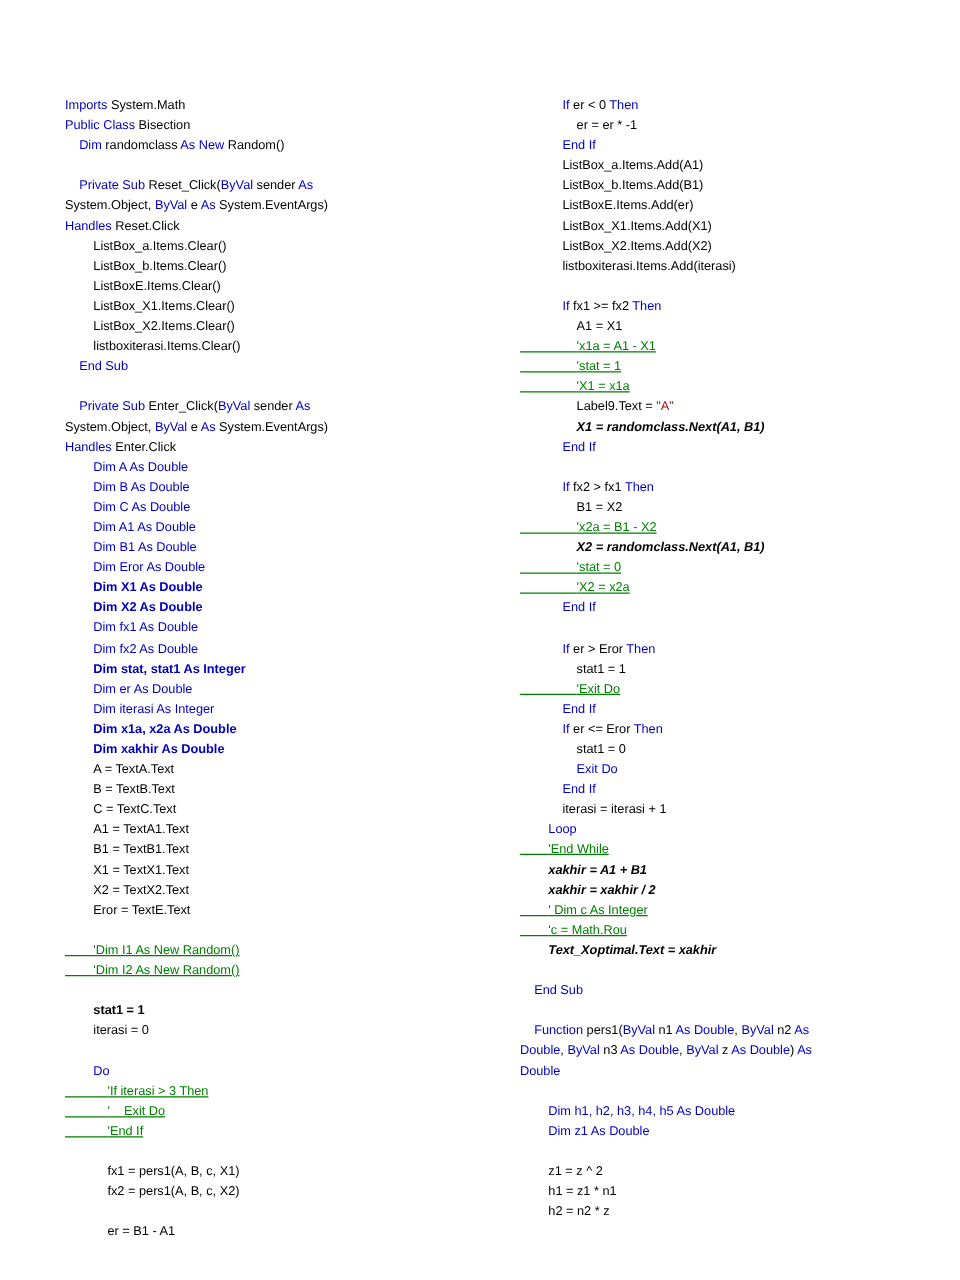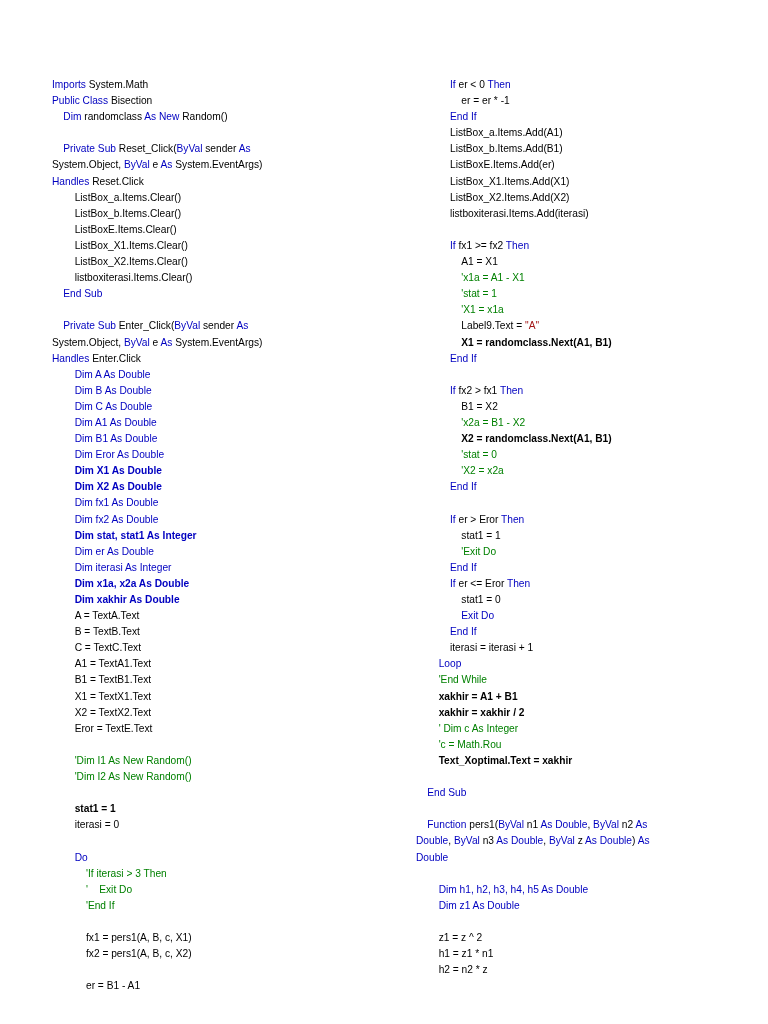--- a/index.html
+++ b/index.html
@@ -40,23 +40,23 @@
   }
   .line {
     min-height: 16.1px;
     white-space: pre-wrap;
   }
   .blank {
     min-height: 16.1px;
   }
   .tok-kw     { color: #0000c0; }
   .tok-plain  { color: #000000; }
-  .tok-cmt    { color: #008000; }
+  .tok-cmt    { color: #008000; text-decoration: underline; }
   .tok-str    { color: #a31515; }
-  .tok-bold   { font-weight: bold; color: #000000; }
+  .tok-bold   { font-weight: bold; font-style: italic; color: #000000; }
   .tok-boldkw { font-weight: bold; color: #0000c0; }
   .tok-boldp  { font-weight: bold; color: #000000; }
 </style>
 </head>
 <body>
 
 <div class="page">
   <div class="columns">
     <div class="col code" id="col-left"><div class="line"><span class="tok-kw">Imports </span><span class="tok-plain">System.Math</span></div><div class="line"><span class="tok-kw">Public Class </span><span class="tok-plain">Bisection</span></div><div class="line"><span class="tok-kw">    Dim </span><span class="tok-plain">randomclass </span><span class="tok-kw">As New </span><span class="tok-plain">Random()</span></div><div class="line blank">&nbsp;</div><div class="line"><span class="tok-kw">    Private Sub </span><span class="tok-plain">Reset_Click(</span><span class="tok-kw">ByVal </span><span class="tok-plain">sender </span><span class="tok-kw">As</span></div><div class="line"><span class="tok-plain">System.Object, </span><span class="tok-kw">ByVal </span><span class="tok-plain">e </span><span class="tok-kw">As </span><span class="tok-plain">System.EventArgs)</span></div><div class="line"><span class="tok-kw">Handles </span><span class="tok-plain">Reset.Click</span></div><div class="line"><span class="tok-plain">        ListBox_a.Items.Clear()</span></div><div class="line"><span class="tok-plain">        ListBox_b.Items.Clear()</span></div><div class="line"><span class="tok-plain">        ListBoxE.Items.Clear()</span></div><div class="line"><span class="tok-plain">        ListBox_X1.Items.Clear()</span></div><div class="line"><span class="tok-plain">        ListBox_X2.Items.Clear()</span></div><div class="line"><span class="tok-plain">        listboxiterasi.Items.Clear()</span></div><div class="line"><span class="tok-kw">    End Sub</span></div><div class="line blank">&nbsp;</div><div class="line"><span class="tok-kw">    Private Sub </span><span class="tok-plain">Enter_Click(</span><span class="tok-kw">ByVal </span><span class="tok-plain">sender </span><span class="tok-kw">As</span></div><div class="line"><span class="tok-plain">System.Object, </span><span class="tok-kw">ByVal </span><span class="tok-plain">e </span><span class="tok-kw">As </span><span class="tok-plain">System.EventArgs)</span></div><div class="line"><span class="tok-kw">Handles </span><span class="tok-plain">Enter.Click</span></div><div class="line"><span class="tok-kw">        Dim A As Double</span></div><div class="line"><span class="tok-kw">        Dim B As Double</span></div><div class="line"><span class="tok-kw">        Dim C As Double</span></div><div class="line"><span class="tok-kw">        Dim A1 As Double</span></div><div class="line"><span class="tok-kw">        Dim B1 As Double</span></div><div class="line"><span class="tok-kw">        Dim Eror As Double</span></div><div class="line"><span class="tok-boldkw">        Dim X1 As Double</span></div><div class="line"><span class="tok-boldkw">        Dim X2 As Double</span></div><div class="line"><span class="tok-kw">        Dim fx1 As Double</span></div><div class="line"><span class="tok-kw">        Dim fx2 As Double</span></div><div class="line"><span class="tok-boldkw">        Dim stat, stat1 As Integer</span></div><div class="line"><span class="tok-kw">        Dim er As Double</span></div><div class="line"><span class="tok-kw">        Dim iterasi As Integer</span></div><div class="line"><span class="tok-boldkw">        Dim x1a, x2a As Double</span></div><div class="line"><span class="tok-boldkw">        Dim xakhir As Double</span></div><div class="line"><span class="tok-plain">        A = TextA.Text</span></div><div class="line"><span class="tok-plain">        B = TextB.Text</span></div><div class="line"><span class="tok-plain">        C = TextC.Text</span></div><div class="line"><span class="tok-plain">        A1 = TextA1.Text</span></div><div class="line"><span class="tok-plain">        B1 = TextB1.Text</span></div><div class="line"><span class="tok-plain">        X1 = TextX1.Text</span></div><div class="line"><span class="tok-plain">        X2 = TextX2.Text</span></div><div class="line"><span class="tok-plain">        Eror = TextE.Text</span></div><div class="line blank">&nbsp;</div><div class="line"><span class="tok-cmt">        'Dim I1 As New Random()</span></div><div class="line"><span class="tok-cmt">        'Dim I2 As New Random()</span></div><div class="line blank">&nbsp;</div><div class="line"><span class="tok-boldp">        stat1 = 1</span></div><div class="line"><span class="tok-plain">        iterasi = 0</span></div><div class="line blank">&nbsp;</div><div class="line"><span class="tok-kw">        Do</span></div><div class="line"><span class="tok-cmt">            'If iterasi &gt; 3 Then</span></div><div class="line"><span class="tok-cmt">            '    Exit Do</span></div><div class="line"><span class="tok-cmt">            'End If</span></div><div class="line blank">&nbsp;</div><div class="line"><span class="tok-plain">            fx1 = pers1(A, B, c, X1)</span></div><div class="line"><span class="tok-plain">            fx2 = pers1(A, B, c, X2)</span></div><div class="line blank">&nbsp;</div><div class="line"><span class="tok-plain">            er = B1 - A1</span></div></div>
     <div class="col code" id="col-right"><div class="line"><span class="tok-kw">            If </span><span class="tok-plain">er &lt; 0 </span><span class="tok-kw">Then</span></div><div class="line"><span class="tok-plain">                er = er * -1</span></div><div class="line"><span class="tok-kw">            End If</span></div><div class="line"><span class="tok-plain">            ListBox_a.Items.Add(A1)</span></div><div class="line"><span class="tok-plain">            ListBox_b.Items.Add(B1)</span></div><div class="line"><span class="tok-plain">            ListBoxE.Items.Add(er)</span></div><div class="line"><span class="tok-plain">            ListBox_X1.Items.Add(X1)</span></div><div class="line"><span class="tok-plain">            ListBox_X2.Items.Add(X2)</span></div><div class="line"><span class="tok-plain">            listboxiterasi.Items.Add(iterasi)</span></div><div class="line blank">&nbsp;</div><div class="line"><span class="tok-kw">            If </span><span class="tok-plain">fx1 &gt;= fx2 </span><span class="tok-kw">Then</span></div><div class="line"><span class="tok-plain">                A1 = X1</span></div><div class="line"><span class="tok-cmt">                'x1a = A1 - X1</span></div><div class="line"><span class="tok-cmt">                'stat = 1</span></div><div class="line"><span class="tok-cmt">                'X1 = x1a</span></div><div class="line"><span class="tok-plain">                Label9.Text = </span><span class="tok-str">"A"</span></div><div class="line"><span class="tok-bold">                X1 = randomclass.Next(A1, B1)</span></div><div class="line"><span class="tok-kw">            End If</span></div><div class="line blank">&nbsp;</div><div class="line"><span class="tok-kw">            If </span><span class="tok-plain">fx2 &gt; fx1 </span><span class="tok-kw">Then</span></div><div class="line"><span class="tok-plain">                B1 = X2</span></div><div class="line"><span class="tok-cmt">                'x2a = B1 - X2</span></div><div class="line"><span class="tok-bold">                X2 = randomclass.Next(A1, B1)</span></div><div class="line"><span class="tok-cmt">                'stat = 0</span></div><div class="line"><span class="tok-cmt">                'X2 = x2a</span></div><div class="line"><span class="tok-kw">            End If</span></div><div class="line blank">&nbsp;</div><div class="line"><span class="tok-kw">            If </span><span class="tok-plain">er &gt; Eror </span><span class="tok-kw">Then</span></div><div class="line"><span class="tok-plain">                stat1 = 1</span></div><div class="line"><span class="tok-cmt">                'Exit Do</span></div><div class="line"><span class="tok-kw">            End If</span></div><div class="line"><span class="tok-kw">            If </span><span class="tok-plain">er &lt;= Eror </span><span class="tok-kw">Then</span></div><div class="line"><span class="tok-plain">                stat1 = 0</span></div><div class="line"><span class="tok-kw">                Exit Do</span></div><div class="line"><span class="tok-kw">            End If</span></div><div class="line"><span class="tok-plain">            iterasi = iterasi + 1</span></div><div class="line"><span class="tok-kw">        Loop</span></div><div class="line"><span class="tok-cmt">        'End While</span></div><div class="line"><span class="tok-bold">        xakhir = A1 + B1</span></div><div class="line"><span class="tok-bold">        xakhir = xakhir / 2</span></div><div class="line"><span class="tok-cmt">        ' Dim c As Integer</span></div><div class="line"><span class="tok-cmt">        'c = Math.Rou</span></div><div class="line"><span class="tok-bold">        Text_Xoptimal.Text = xakhir</span></div><div class="line blank">&nbsp;</div><div class="line"><span class="tok-kw">    End Sub</span></div><div class="line blank">&nbsp;</div><div class="line"><span class="tok-kw">    Function </span><span class="tok-plain">pers1(</span><span class="tok-kw">ByVal </span><span class="tok-plain">n1 </span><span class="tok-kw">As Double</span><span class="tok-plain">, </span><span class="tok-kw">ByVal </span><span class="tok-plain">n2 </span><span class="tok-kw">As</span></div><div class="line"><span class="tok-kw">Double</span><span class="tok-plain">, </span><span class="tok-kw">ByVal </span><span class="tok-plain">n3 </span><span class="tok-kw">As Double</span><span class="tok-plain">, </span><span class="tok-kw">ByVal </span><span class="tok-plain">z </span><span class="tok-kw">As Double</span><span class="tok-plain">) </span><span class="tok-kw">As</span></div><div class="line"><span class="tok-kw">Double</span></div><div class="line blank">&nbsp;</div><div class="line"><span class="tok-kw">        Dim h1, h2, h3, h4, h5 As Double</span></div><div class="line"><span class="tok-kw">        Dim z1 As Double</span></div><div class="line blank">&nbsp;</div><div class="line"><span class="tok-plain">        z1 = z ^ 2</span></div><div class="line"><span class="tok-plain">        h1 = z1 * n1</span></div><div class="line"><span class="tok-plain">        h2 = n2 * z</span></div></div>

